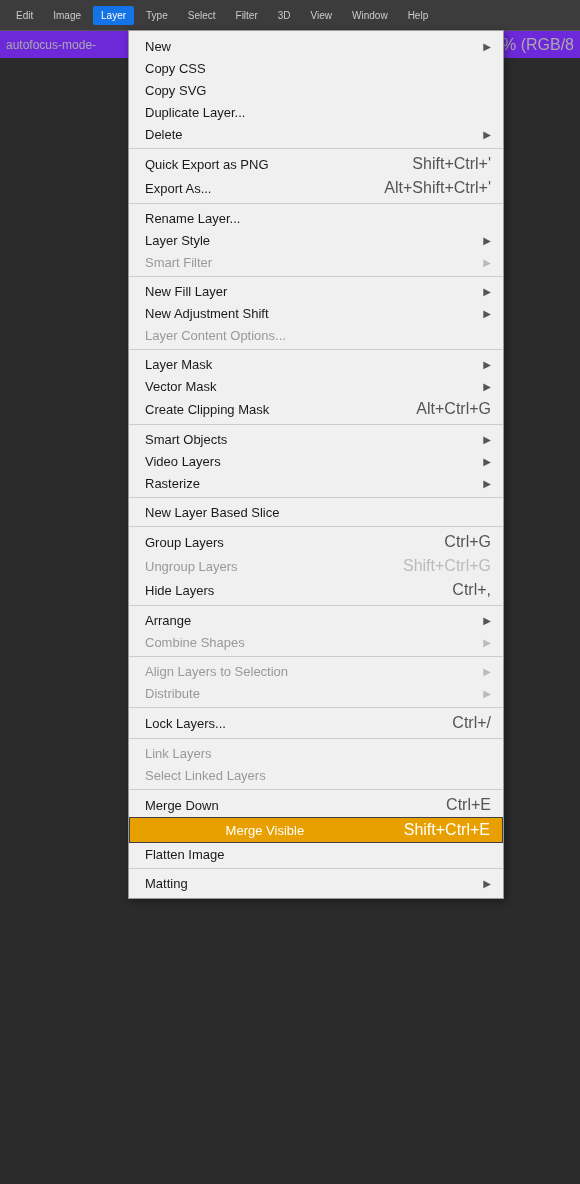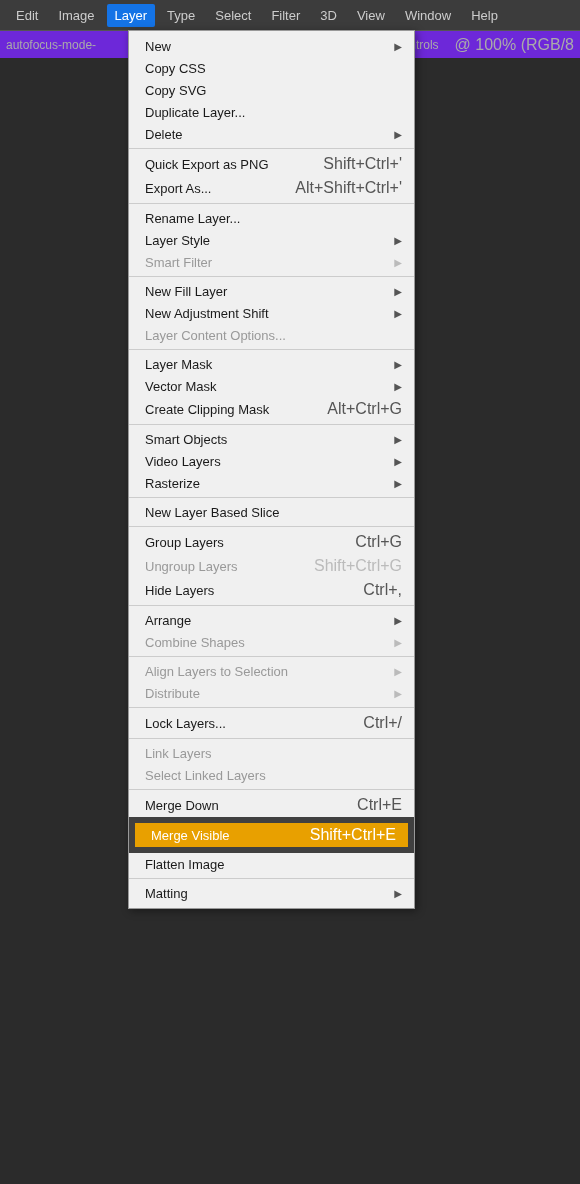--- a/index.html
+++ b/index.html
@@ -25,21 +25,21 @@
       height: 30px;
       background-color: #3c3c3c;
       padding: 0 8px;
       gap: 4px;
     }
 
     .menubar-item {
       color: #cccccc;
       padding: 4px 8px;
       cursor: pointer;
-      font-size: 13px;
+      font-size: 10px;
       border-radius: 2px;
     }
 
     .menubar-item.active {
       background-color: #1473e6;
       color: white;
     }
 
     
     .toolbar {
@@ -61,21 +61,21 @@
     .dropdown-wrapper {
       position: absolute;
       top: 30px;
       left: 128px;
     }
 
     .dropdown-menu {
       background-color: #f0f0f0;
       border: 1px solid #999;
       box-shadow: 2px 2px 8px rgba(0,0,0,0.4);
-      width: 287px;
+      width: 376px;
       padding: 4px 0;
       user-select: none;
     }
 
     .menu-item {
       display: flex;
       align-items: center;
       justify-content: space-between;
       padding: 3px 12px 3px 16px;
       color: #1a1a1a;
@@ -308,21 +308,21 @@
       <span class="item-label">Select Linked Layers</span>
     </div>
 
     <div class="menu-separator"></div>
 
     <div class="menu-item">
       <span class="item-label">Merge Down</span>
       <span class="shortcut">Ctrl+E</span>
     </div>
 
-    <div class="menu-item" style="background-color: #e8a000; color: white; border: 6px solid #404040;">
+    <div class="menu-item" style="background-color: #e8a000; color: white; border: 1px solid #404040; text-align: center;">
       <span class="item-label">Merge Visible</span>
       <span class="shortcut" style="color: white;">Shift+Ctrl+E</span>
     </div>
 
     <div class="menu-item">
       <span class="item-label">Flatten Image</span>
     </div>
 
     <div class="menu-separator"></div>
 

